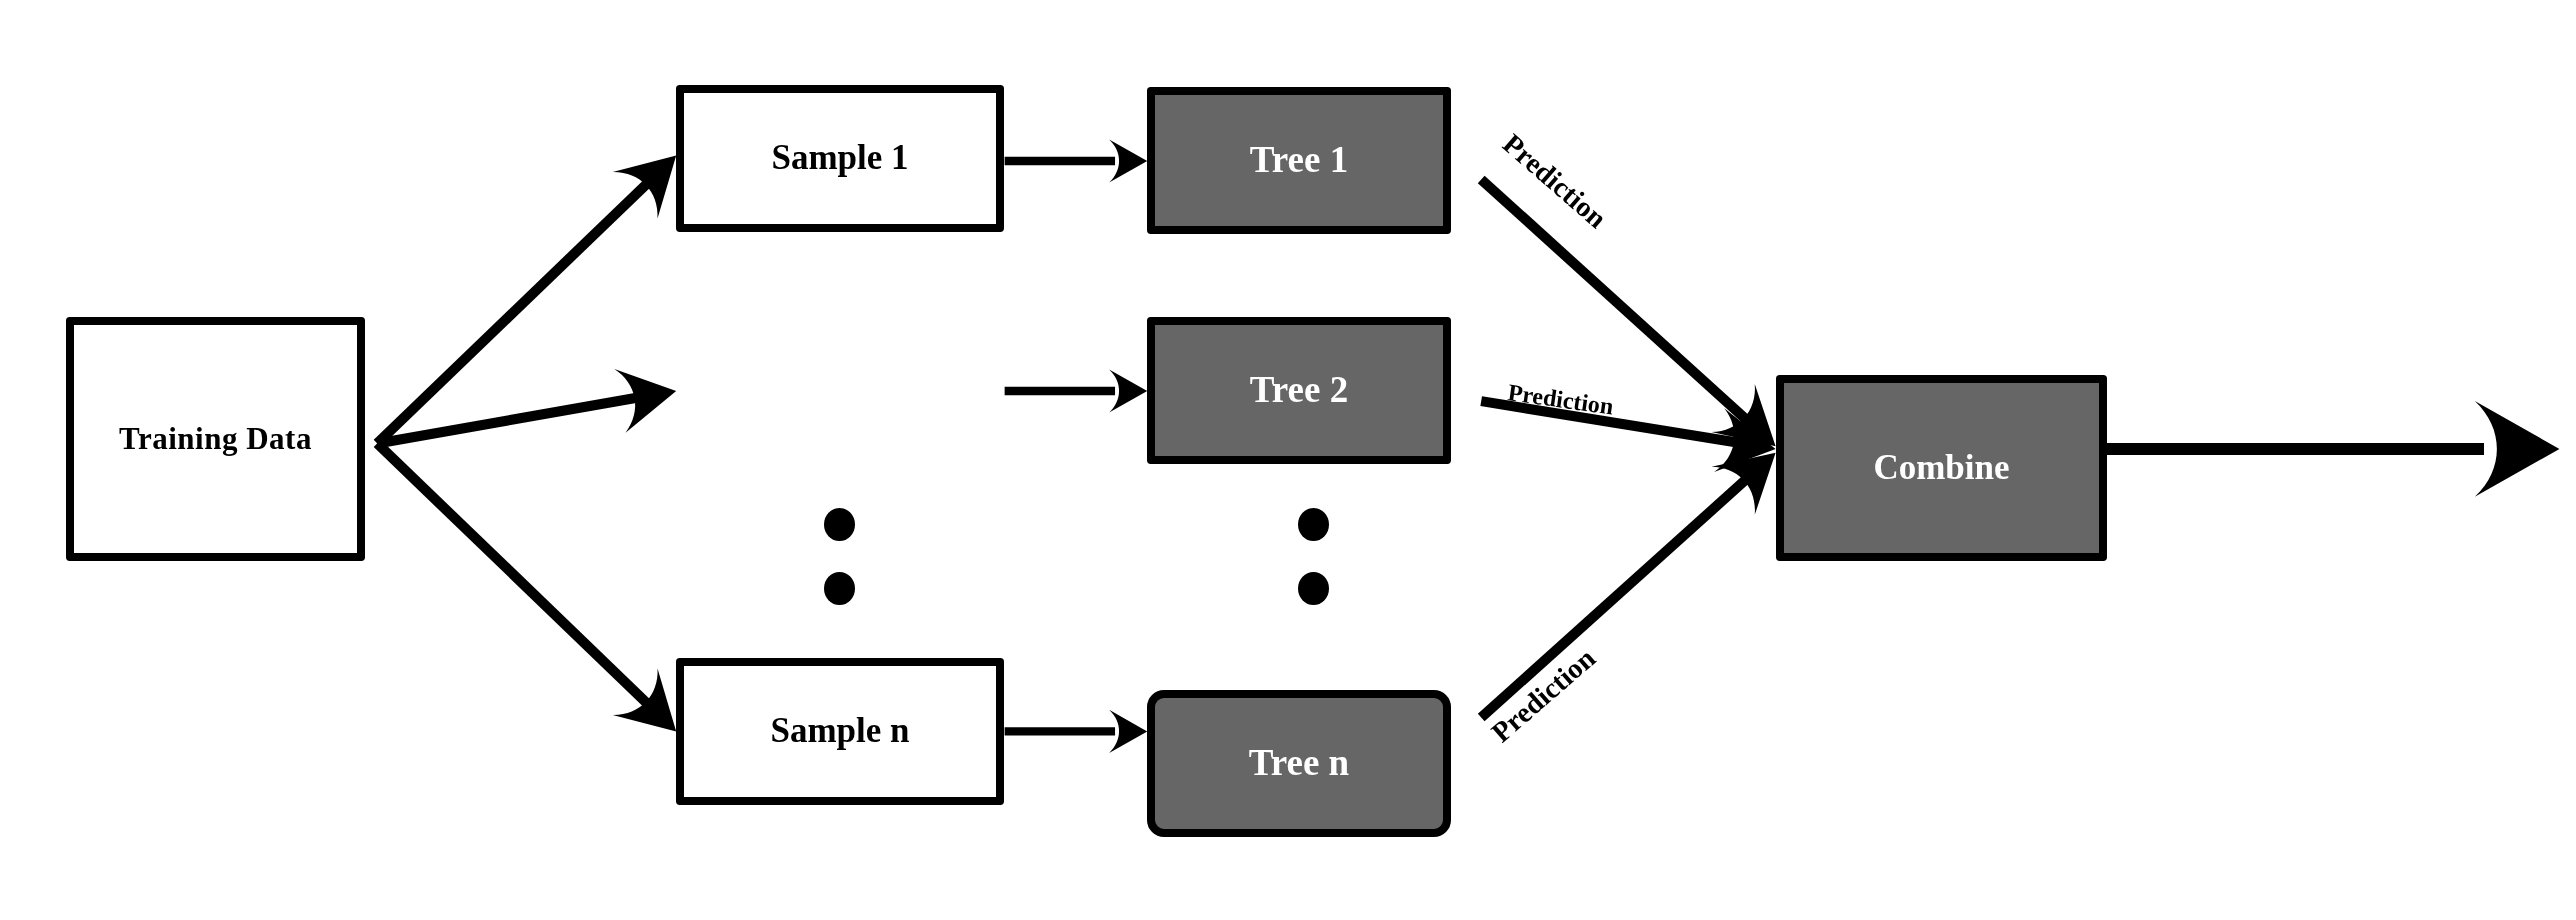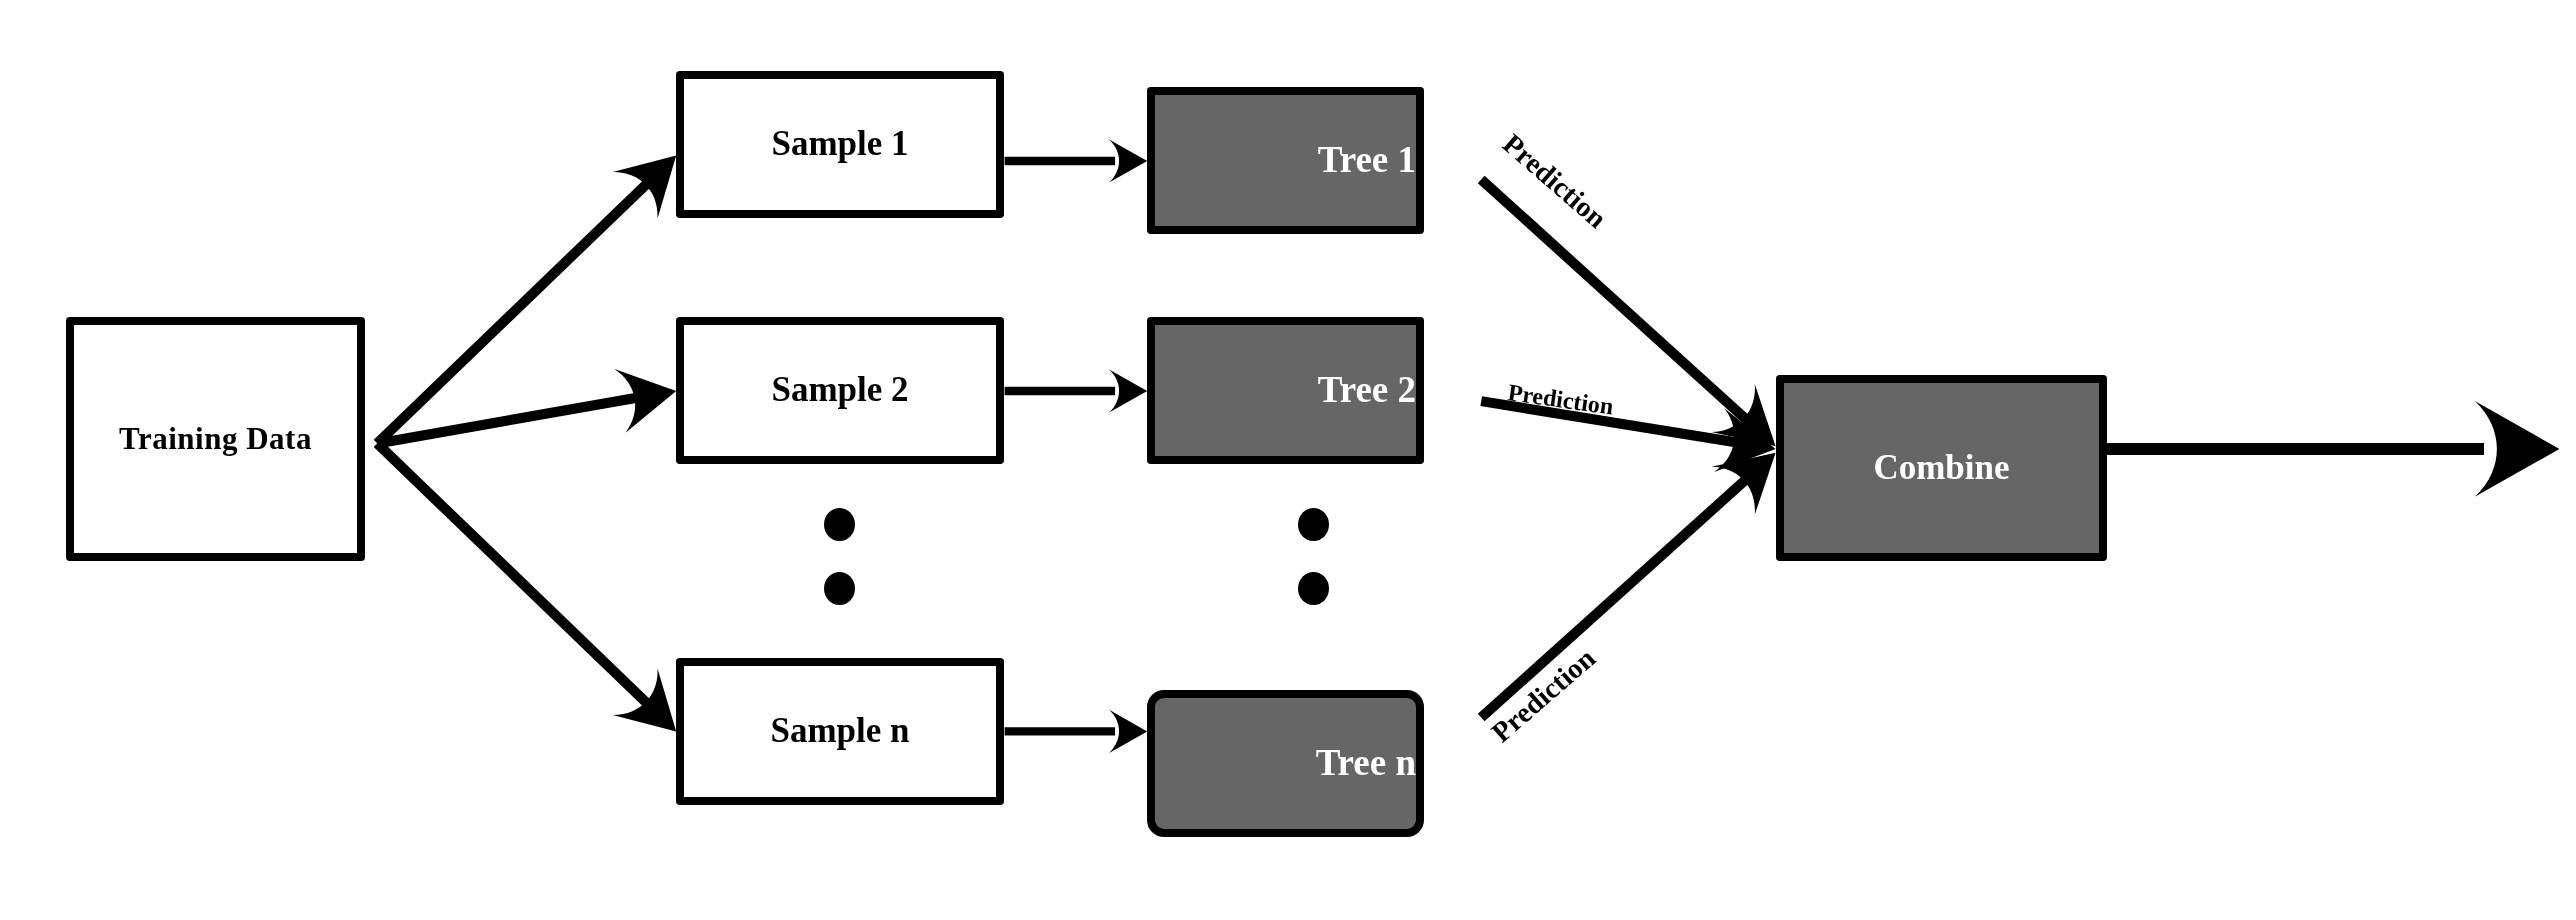--- a/index.html
+++ b/index.html
@@ -57,31 +57,30 @@
     letter-spacing: 0.5px;
   }
 
   
   .node-sample {
     width: 328px;
     height: 147px;
     left: 676px;
     font-size: 35px;
   }
-  #node-sample-1 { top: 71px; justify-content: center; }
+  #node-sample-1 { top: 85px; justify-content: center; }
   #node-sample-2 { top: 317px; }
   #node-sample-n { top: 658px; }
 
   
   .node-tree {
-    width: 277px;
+    width: 304px;
     height: 147px;
     left: 1147px;
     font-size: 37px;
-    justify-content: flex-end;
   }
   #node-tree-1 { top: 87px; }
   #node-tree-2 { top: 317px; }
   #node-tree-n { top: 690px; border-radius: 17px; }
 
   
   #node-combine {
     left: 1776px;
     top: 375px;
     width: 331px;
@@ -210,23 +209,20 @@
   </svg>
 
   <div class="node node-white" id="node-training">
     <span>Training Data</span>
   </div>
 
   <div class="node node-white node-sample" id="node-sample-1">
     <span>Sample 1</span>
   </div>
 
-  <div class="node node-white node-sample" id="node-sample-2">
-    <span>Sample 2</span>
-  </div>
 
   <div class="node node-white node-sample" id="node-sample-n">
     <span>Sample n</span>
   </div>
 
   <div class="node node-gray node-tree" id="node-tree-1">
     <span>Tree 1</span>
   </div>
 
   <div class="node node-gray node-tree" id="node-tree-2">

